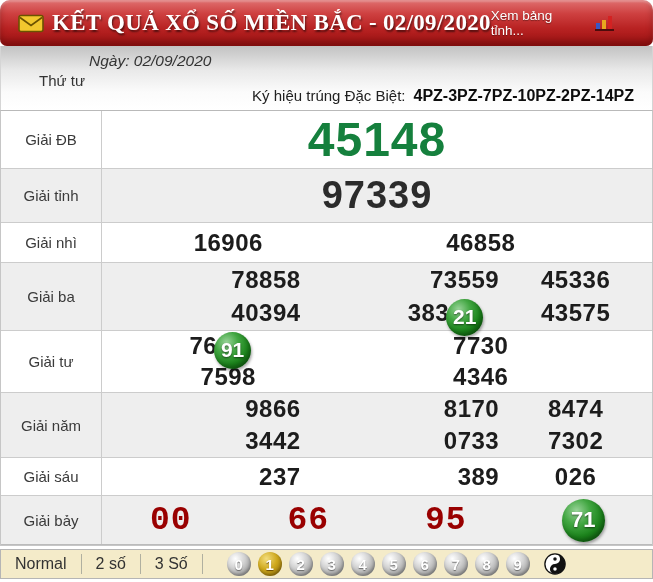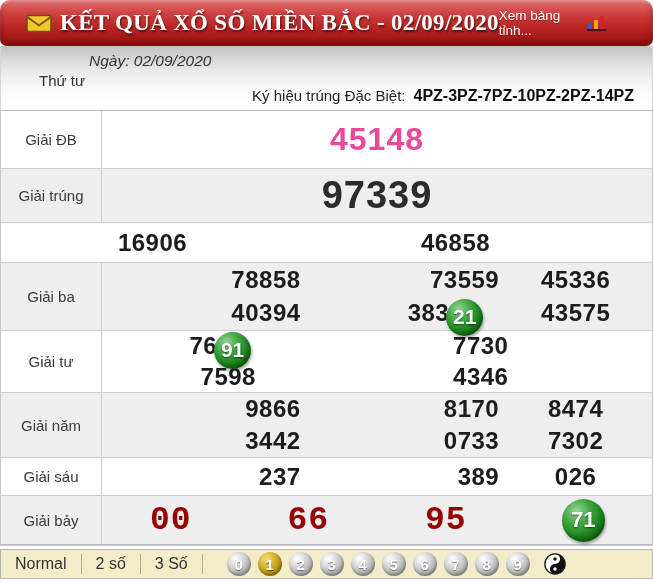--- a/index.html
+++ b/index.html
@@ -1,21 +1,21 @@
 <!DOCTYPE html>
 <html><head>
 <meta charset="utf-8">
 <style>
   html,body{margin:0;padding:0;background:#fff;}
   body{font-family:"Liberation Sans","DejaVu Sans",sans-serif;width:653px;}
   .page{width:653px;height:582px;position:relative;box-sizing:border-box;}
 
   
   .header{
-    height:46px;display:flex;align-items:center;padding:0 20px;box-sizing:border-box;
+    height:46px;display:flex;align-items:center;padding:0 12px;box-sizing:border-box;
     background:linear-gradient(180deg,#e07070 0%,#ce4040 30%,#b82222 62%,#9c1212 100%);
     border-radius:10px 10px 7px 7px;
     box-shadow:inset 0 -5px 7px rgba(60,0,0,.35), inset 0 2px 2px rgba(255,255,255,.25);
   }
   .env{display:inline-flex;margin:0 8px 0 6px;}
   .title{
     flex:1;color:#fff;font-family:"Liberation Serif","DejaVu Serif",serif;
     font-weight:bold;font-size:23px;letter-spacing:.3px;
     text-shadow:1px 2px 2px rgba(0,0,0,.55);white-space:nowrap;
   }
@@ -46,21 +46,21 @@
     display:flex;align-items:center;justify-content:center;
     font-size:15px;color:#3a3a3a;flex:none;
   }
   .rvals{flex:1;display:flex;flex-direction:column;}
   .line{flex:1;display:flex;align-items:center;}
   .cell{flex:1;text-align:center;position:relative;}
   .cols2 .line{padding-right:45px;}
   .cols3 .cell:nth-child(1),.cols3 .cell:nth-child(2){flex:1.3;text-align:right;}
   .cols3 .cell:nth-child(3){flex:1;}
   .t{font-weight:bold;font-size:24px;color:#1c1c1c;letter-spacing:.5px;}
-  .v-special .t{font-size:32px;color:#ec4899;letter-spacing:1px;}
+  .v-special .t{font-size:48px;color:#15803d;letter-spacing:1px;}
   .v-first .t{font-size:38px;color:#2b2b2b;letter-spacing:1px;}
   .v-seven .t{font-size:33px;color:#990000;letter-spacing:1px;font-family:Liberation Mono, monospace;}
   .t:empty,.ball:empty{display:none;}
 
   
   .ball{
     display:inline-flex;align-items:center;justify-content:center;
     border-radius:50%;color:#fff;font-weight:bold;vertical-align:middle;
     background:radial-gradient(circle at 34% 28%,#9ad49a 0%,#42a742 32%,#1b821b 62%,#074d07 100%);
     text-shadow:0 1px 2px rgba(0,0,0,.55);
@@ -131,29 +131,30 @@
     <div class="rrow bg-w h58">
       <div class="rlabel">Giải ĐB</div>
       <div class="rvals v-special">
         <div class="line">
           <div class="cell"><span class="t">45148</span></div>
         </div>
       </div>
     </div>
 
     <div class="rrow bg-g h54">
-      <div class="rlabel">Giải trúng</div>
+      <div class="rlabel">Giải tỉnh</div>
       <div class="rvals v-first">
         <div class="line">
           <div class="cell"><span class="t">97339</span></div>
         </div>
       </div>
     </div>
 
     <div class="rrow bg-w h40">
+      <div class="rlabel">Giải nhì</div>
       <div class="rvals cols2">
         <div class="line">
           <div class="cell"><span class="t">16906</span></div>
           <div class="cell"><span class="t">46858</span></div>
         </div>
       </div>
     </div>
 
     <div class="rrow bg-g h68">
       <div class="rlabel">Giải ba</div>

